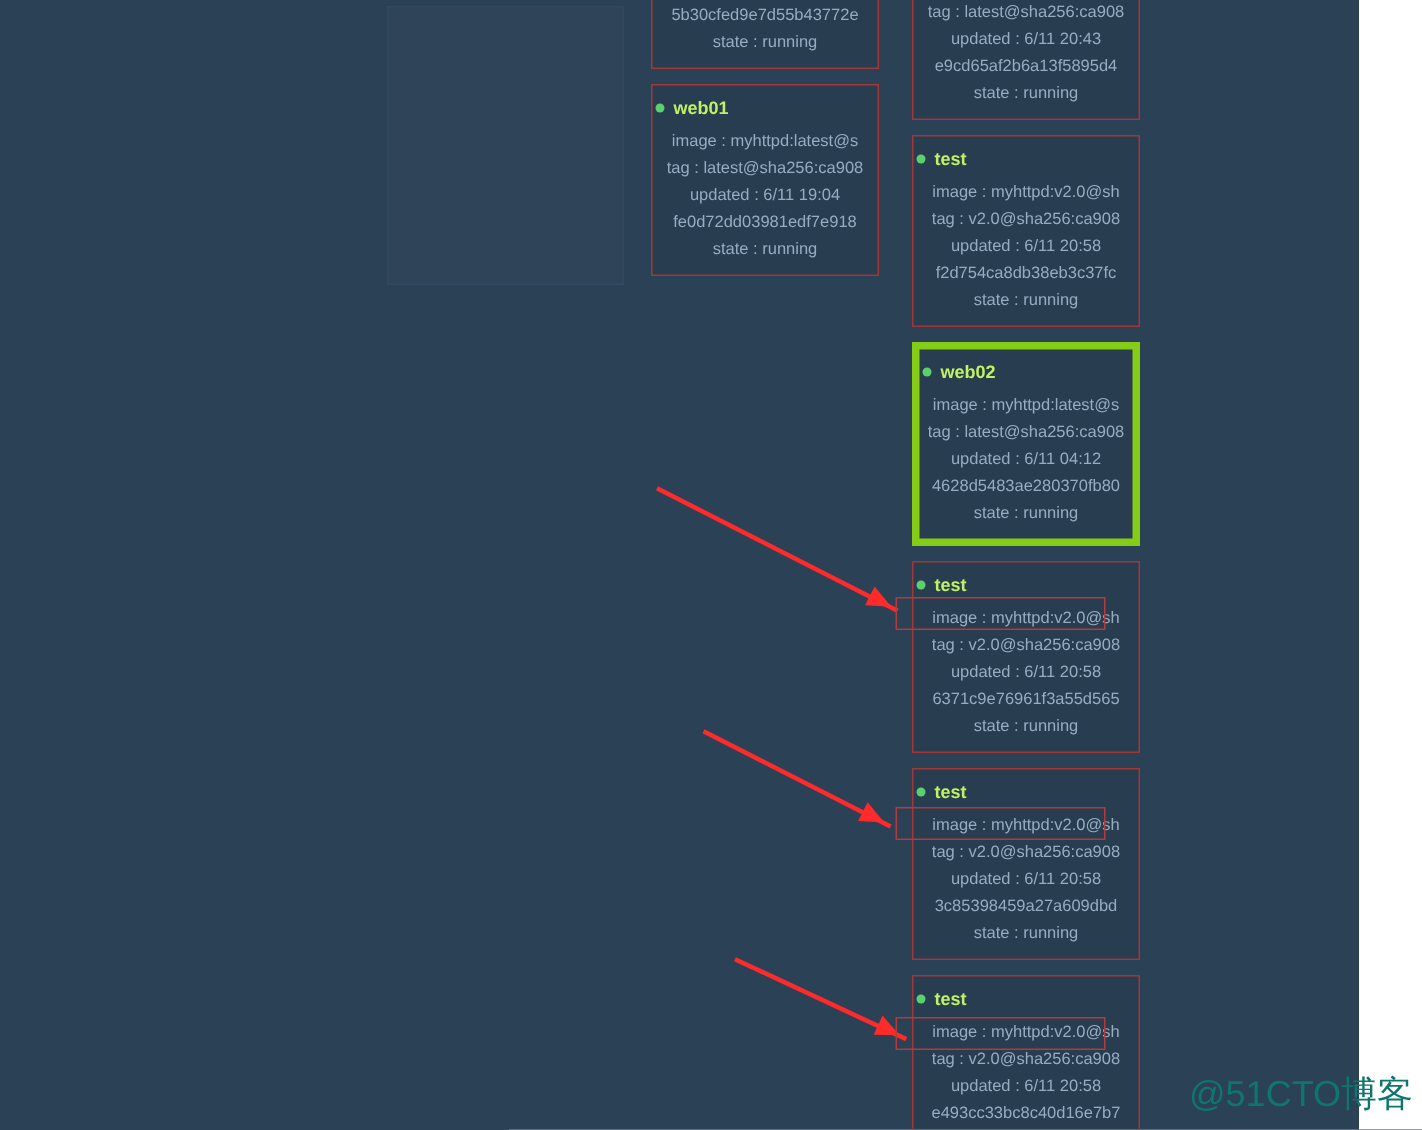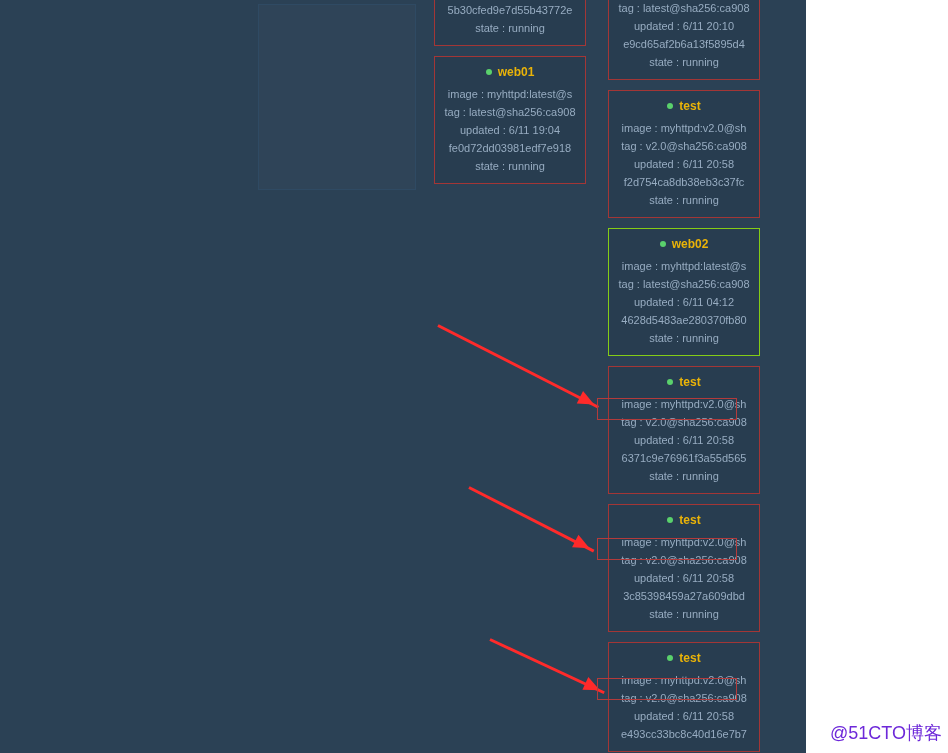--- a/index.html
+++ b/index.html
@@ -1,30 +1,30 @@
 <!DOCTYPE html>
 <html><head>
 <meta charset="utf-8">
 <style>
   *{box-sizing:border-box;margin:0;padding:0;font-family:Arial,Helvetica,sans-serif}
   body{background:#fff;width:948px;height:753px;overflow:hidden;position:relative}
-  .viewport{background:#2b4155;position:absolute;left:0;top:0;width:806px;height:753px;overflow:hidden}
+  .viewport{background:#2b4155;position:absolute;left:0;top:0;width:906px;height:753px;overflow:hidden}
   .col{position:absolute;top:0;width:152px}
   .col-mid{left:434px}
   .col-right{left:608px}
   .blank-card{border:1px solid #2f4a63;background:rgba(255,255,255,0.02);width:158px;height:186px;position:absolute;left:258px;top:4px}
   .card{border:1px solid #a33636;background:rgba(0,0,0,0.05);margin-bottom:10px;padding:4px 2px 8px;width:152px}
-  .card.blue{border:1px solid #84cc16}
-  .title{color:#eab308;font-weight:bold;font-size:12px;text-align:center;margin:4px 0 6px}
+  .card.blue{border:5px solid #84cc16}
+  .title{color:#bef264;font-weight:bold;font-size:12px;margin:4px 0 6px}
   .dot{display:inline-block;width:6px;height:6px;border-radius:50%;background:#5ad16c;margin-right:6px;position:relative;top:-1px}
   .line{color:#97acc1;font-size:11px;text-align:center;line-height:18px;white-space:nowrap;overflow:hidden}
   .arrow{position:absolute;height:3px;background:linear-gradient(90deg,#ff2a2a,#ff2a2a);transform-origin:left center}
   .arrow::after{content:"";position:absolute;right:-2px;top:-6px;border:7px solid transparent;border-left:16px solid #ff2a2a}
   .hollow{position:absolute;border:1px solid #b43b3b;background:transparent}
-  .watermark{position:absolute;right:6px;bottom:8px;font-size:18px;color:#6d28d9;font-family:"SimSun","Microsoft YaHei",sans-serif}
+  .watermark{position:absolute;right:6px;bottom:8px;font-size:24px;color:#0f766e;font-family:"SimSun","Microsoft YaHei",sans-serif}
 </style>
 </head>
 <body>
 
 <div class="viewport">
   <div class="blank-card"></div>
 
   <div class="col col-mid" style="top:-4px">
     <div class="card">
       <div class="line">5b30cfed9e7d55b43772e</div>
@@ -36,21 +36,21 @@
       <div class="line">tag : latest@sha256:ca908</div>
       <div class="line">updated : 6/11 19:04</div>
       <div class="line">fe0d72dd03981edf7e918</div>
       <div class="line">state : running</div>
     </div>
   </div>
 
   <div class="col col-right" style="top:-6px">
     <div class="card">
       <div class="line">tag : latest@sha256:ca908</div>
-      <div class="line">updated : 6/11 20:10</div>
+      <div class="line">updated : 6/11 20:43</div>
       <div class="line">e9cd65af2b6a13f5895d4</div>
       <div class="line">state : running</div>
     </div>
     <div class="card">
       <div class="title"><span class="dot"></span><span>test</span></div>
       <div class="line">image : myhttpd:v2.0@sh</div>
       <div class="line">tag : v2.0@sha256:ca908</div>
       <div class="line">updated : 6/11 20:58</div>
       <div class="line">f2d754ca8db38eb3c37fc</div>
       <div class="line">state : running</div>

